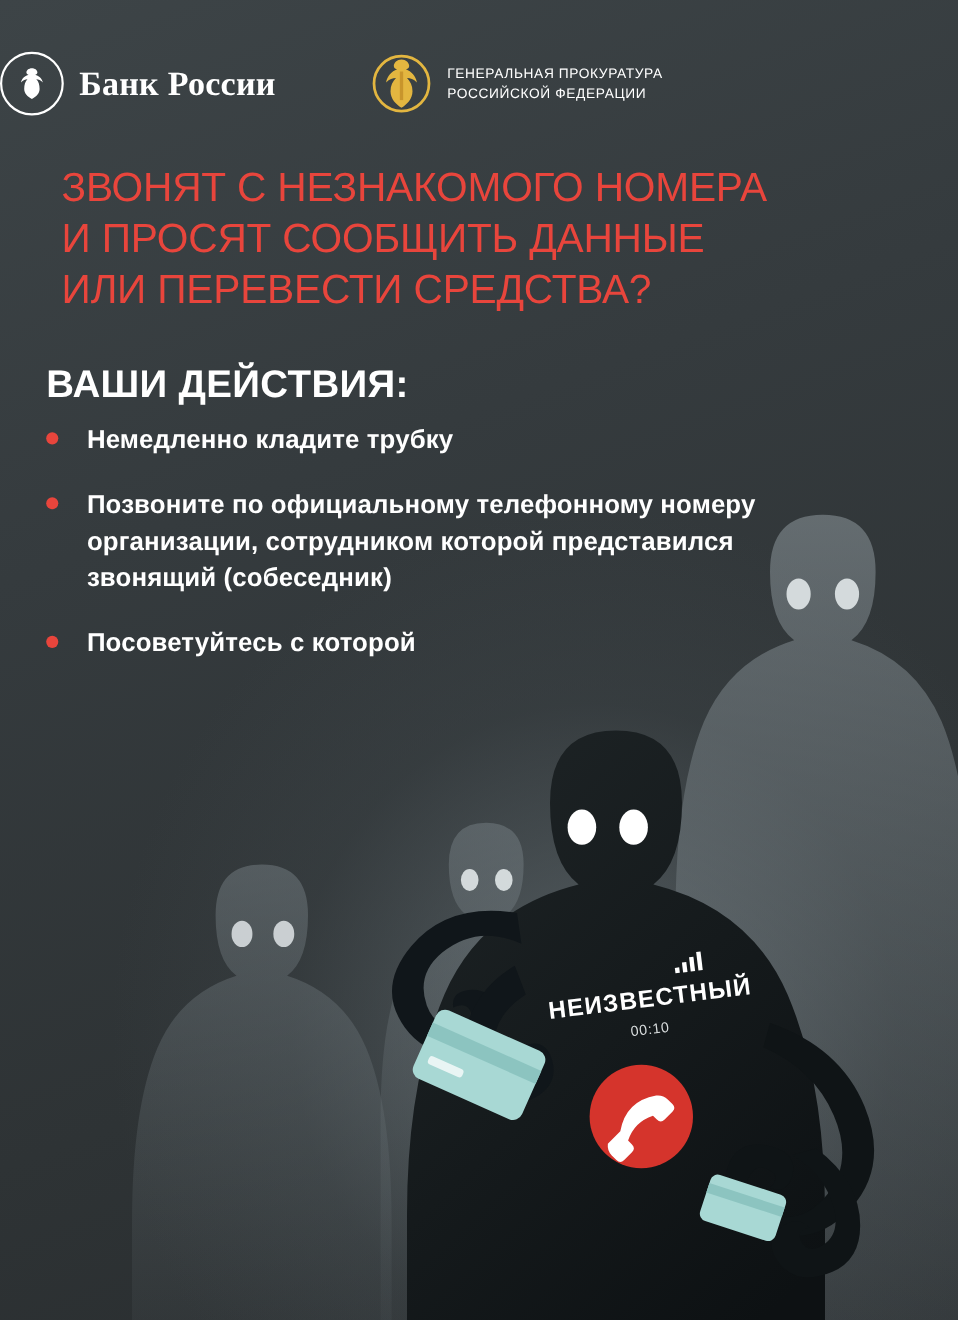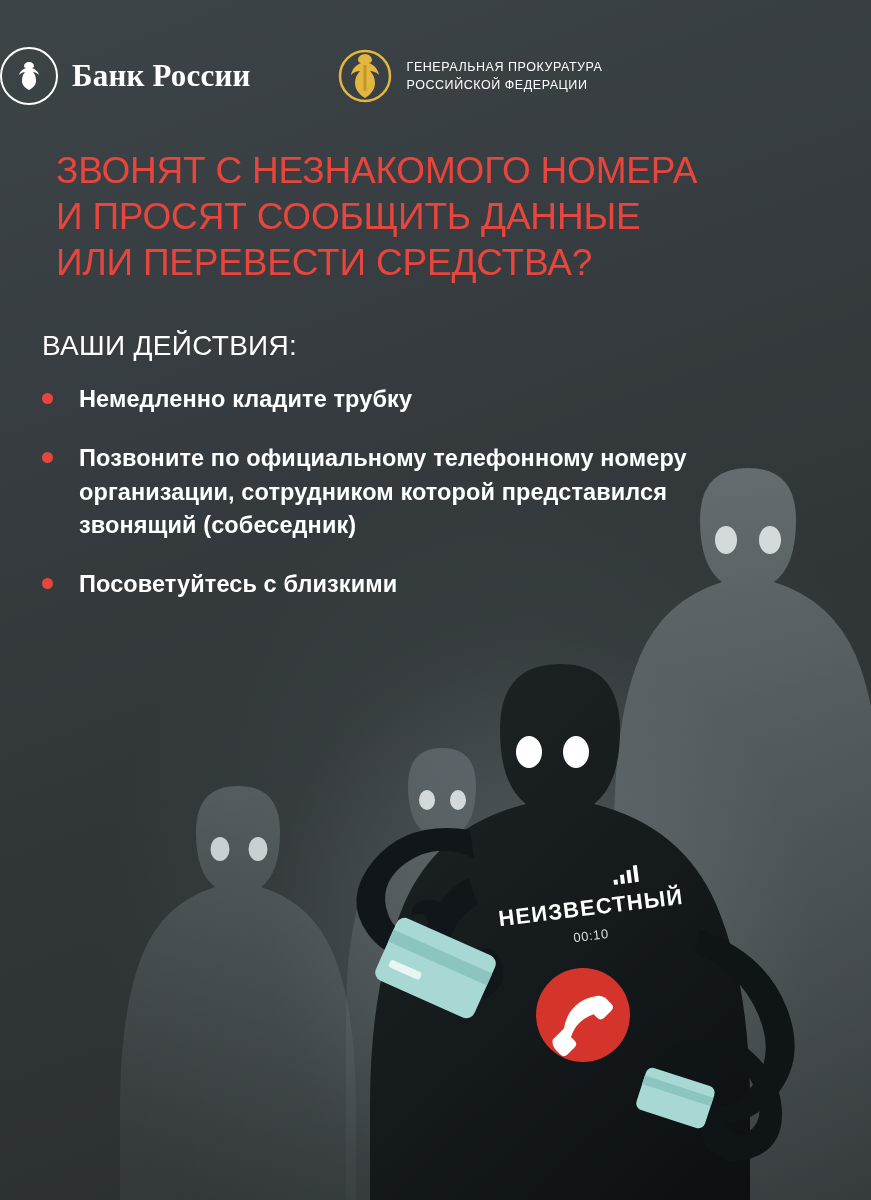--- a/index.html
+++ b/index.html
@@ -90,22 +90,22 @@
     margin-left: 20px;
   }
   .headline div { white-space: nowrap; }
 
   
   .actions-title {
     position: absolute;
     top: 330px;
     left: 42px;
     color: #ffffff;
-    font-size: 28px;
-    font-weight: normal;
+    font-size: 35px;
+    font-weight: bold;
     letter-spacing: 0.3px;
     text-transform: uppercase;
     z-index: 6;
   }
   .bullets {
     position: absolute;
     top: 383px;
     left: 42px;
     width: 770px;
     z-index: 6;
@@ -286,17 +286,17 @@
     <div class="bullet">
       <span class="dot"></span>
       <span class="bullet-text">Немедленно кладите трубку</span>
     </div>
     <div class="bullet">
       <span class="dot"></span>
       <span class="bullet-text">Позвоните по официальному телефонному номеру организации, сотрудником которой представился звонящий (собеседник)</span>
     </div>
     <div class="bullet">
       <span class="dot"></span>
-      <span class="bullet-text">Посоветуйтесь с близкими</span>
+      <span class="bullet-text">Посоветуйтесь с которой</span>
     </div>
   </div>
 
 </div>
 
 </body></html>

